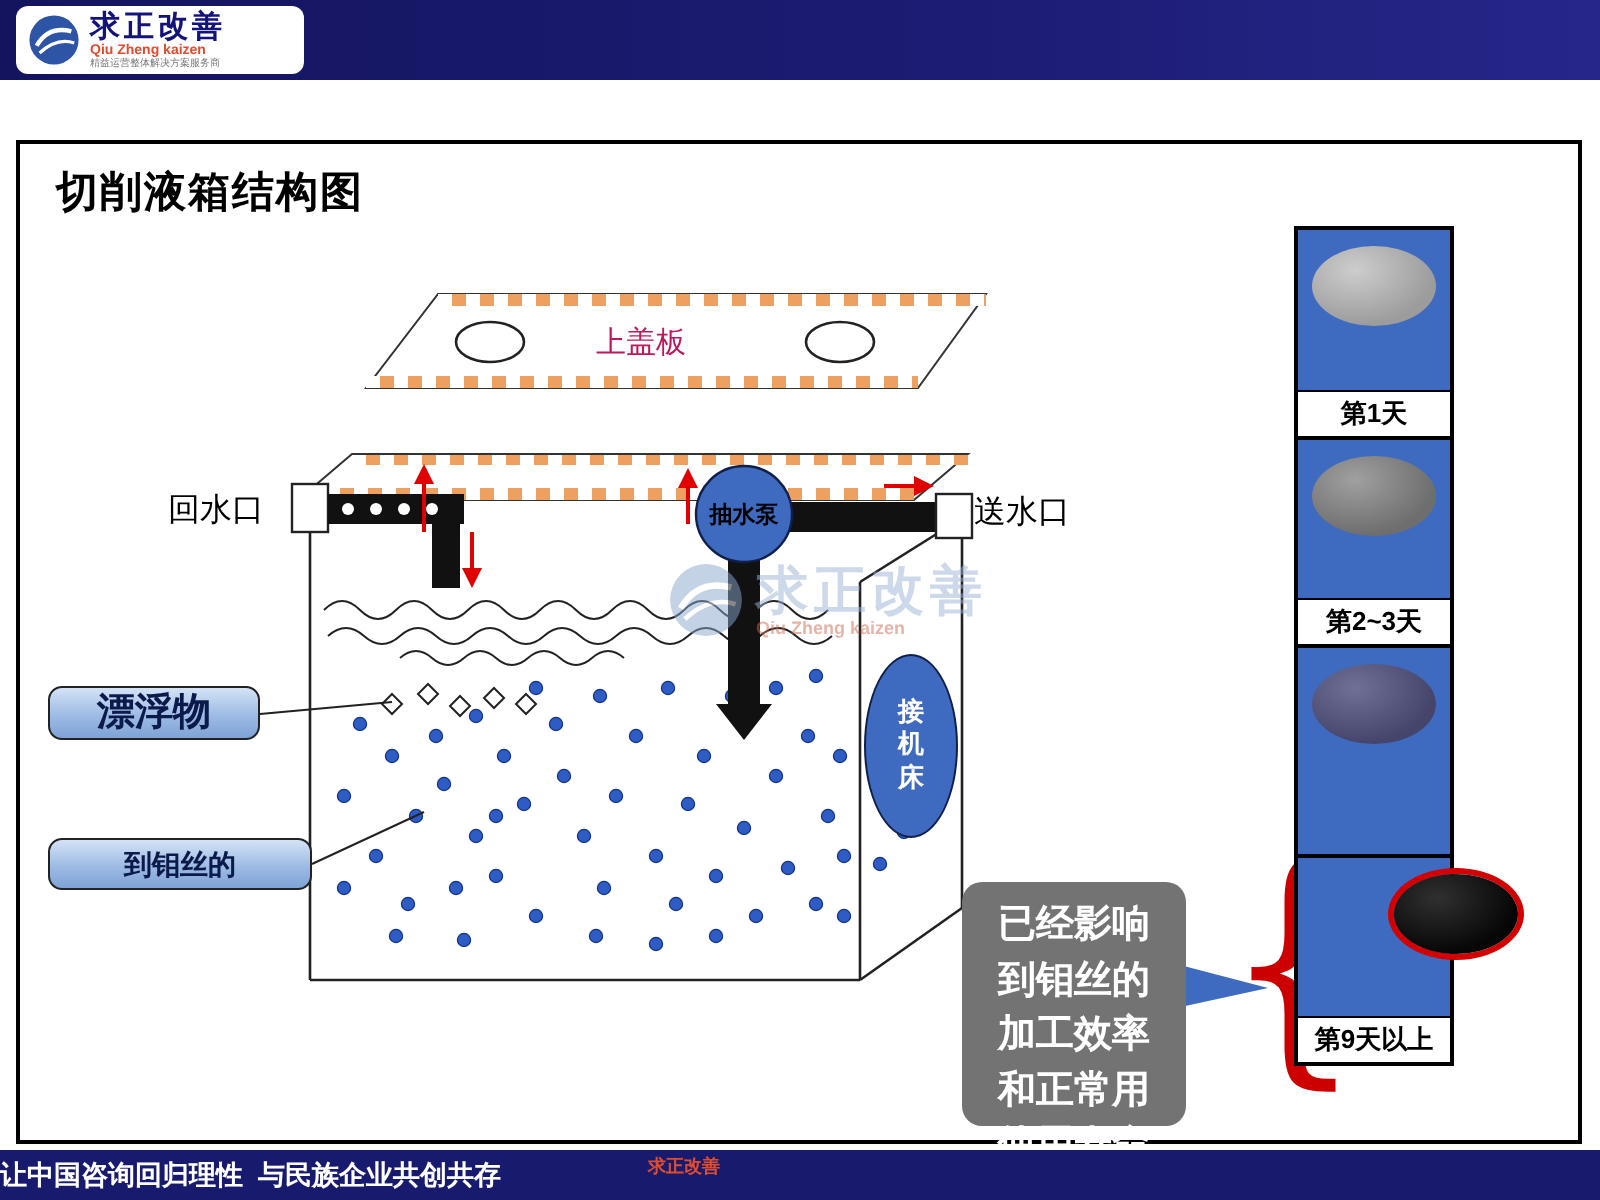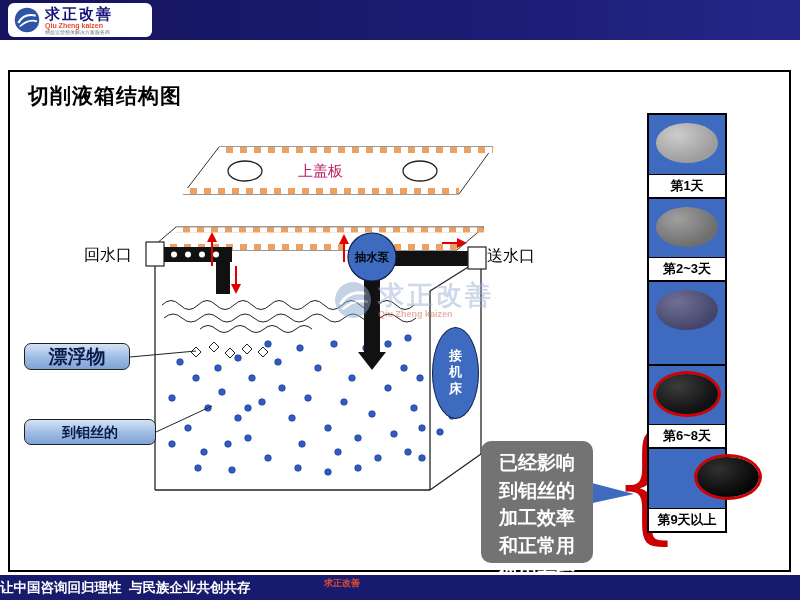--- a/index.html
+++ b/index.html
@@ -263,24 +263,20 @@
     <div class="legend-label">第1天</div>
   </div>
   <div class="legend-cell">
     <div class="legend-ellipse" style="background: radial-gradient(at 35% 30%, rgb(160, 160, 160) 0%, rgb(110, 110, 110) 70%);"></div>
     <div class="legend-label">第2~3天</div>
   </div>
   <div class="legend-cell">
     <div class="legend-ellipse" style="background: radial-gradient(at 35% 30%, rgb(112, 112, 150) 0%, rgb(69, 69, 107) 70%);"></div>
   </div>
   <div class="legend-cell">
-    <div class="legend-ellipse" style="background: radial-gradient(at 35% 30%, rgb(60, 60, 60) 0%, rgb(16, 16, 16) 70%); box-shadow: rgb(212, 0, 0) 0px 0px 0px 3px;"></div>
-    <div class="legend-label">第6~8天</div>
-  </div>
-  <div class="legend-cell">
     <div class="legend-ellipse" style="background: radial-gradient(at 35% 30%, rgb(48, 48, 48) 0%, rgb(6, 6, 6) 70%); box-shadow: rgb(212, 0, 0) 0px 0px 0px 3px;"></div>
     <div class="legend-label">第9天以上</div>
   </div>
 </div>
 
 <footer class="footer">
   <span class="footer-mark">求正改善</span>
   <span class="footer-slogan">让中国咨询回归理性  与民族企业共创共存</span>
 </footer>
 

